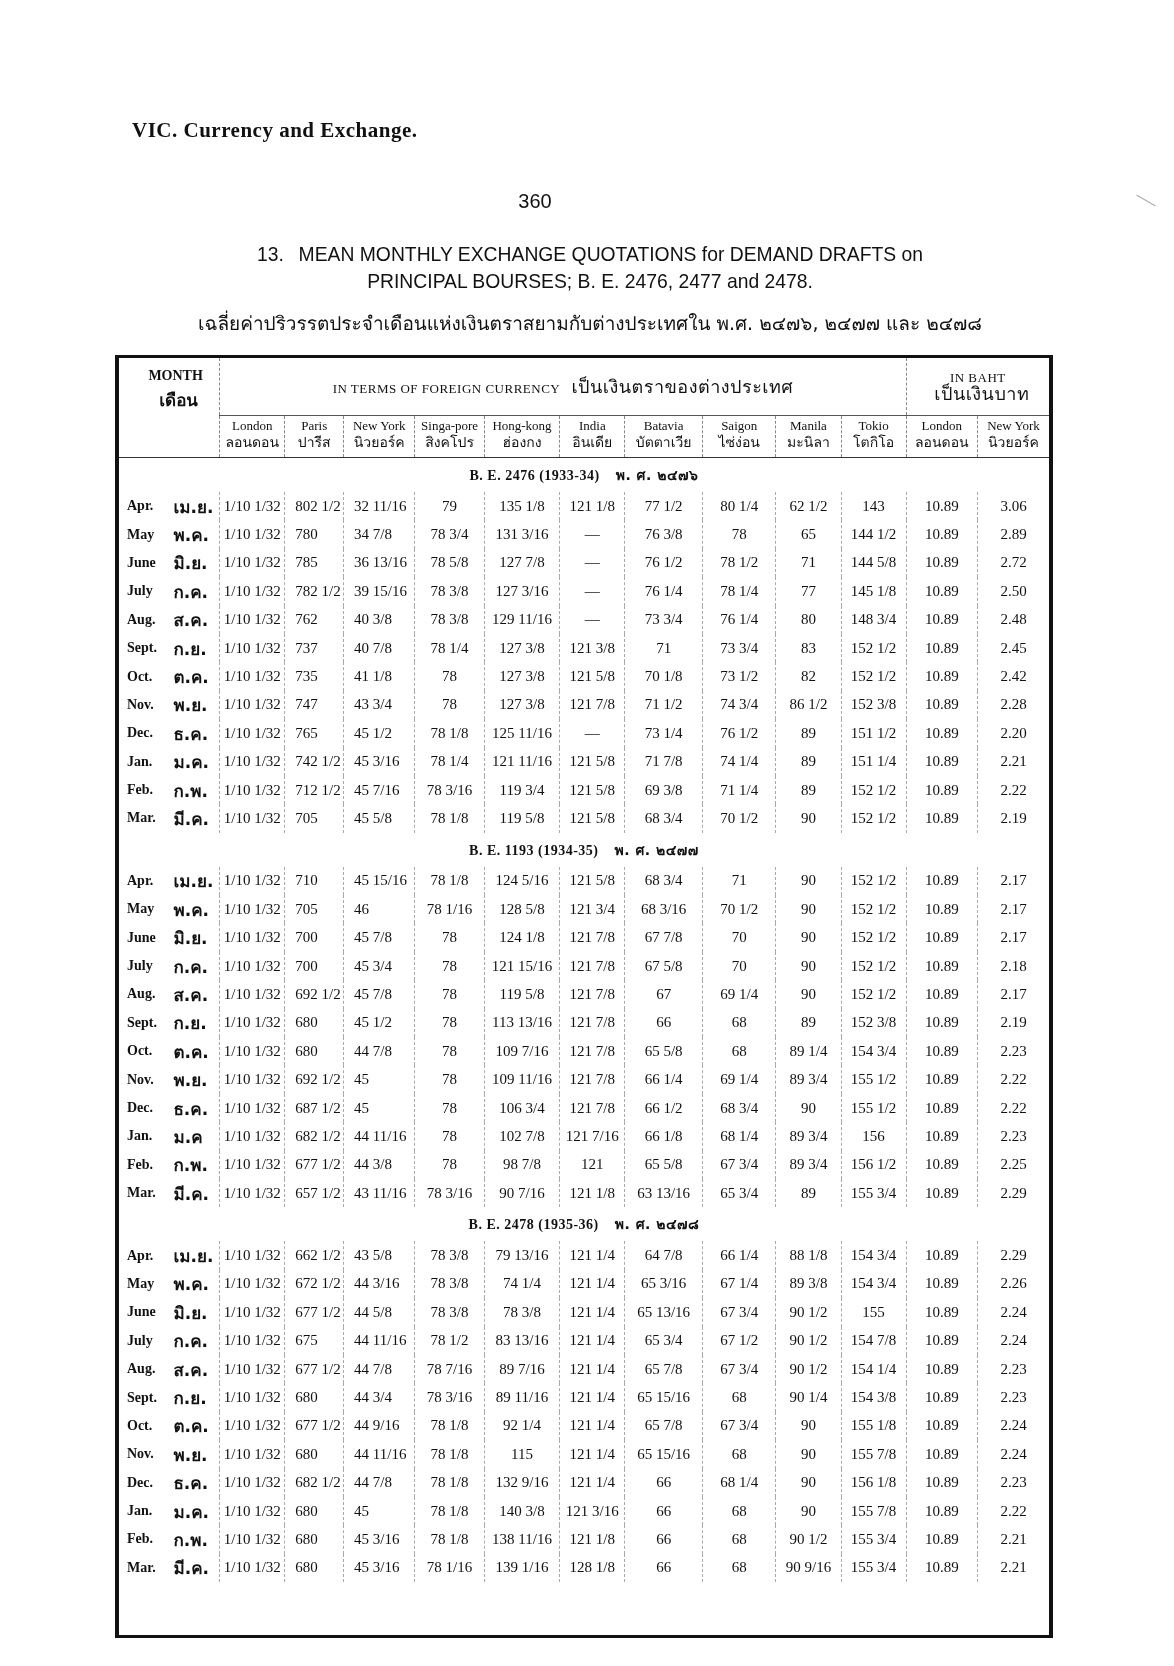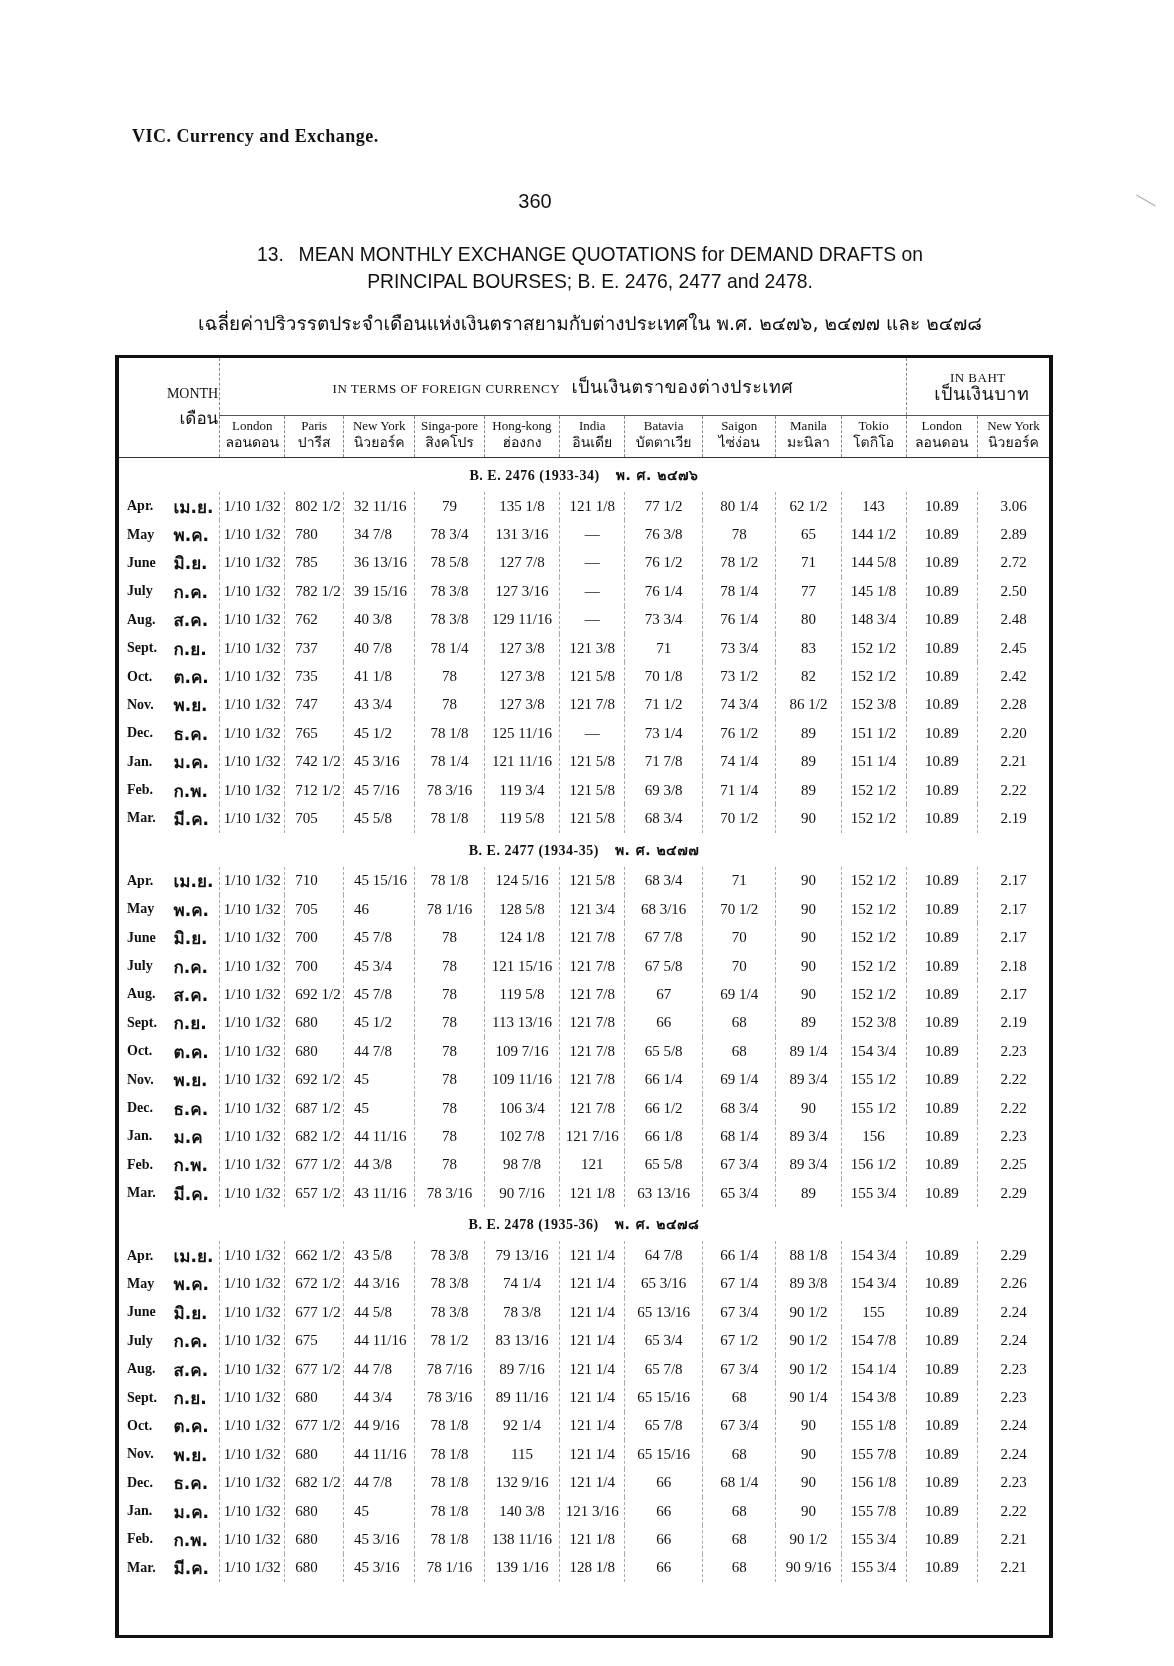--- a/index.html
+++ b/index.html
@@ -1,26 +1,26 @@
 <!DOCTYPE html>
 <html><head>
 <meta charset="utf-8">
 <style>
   html,body{margin:0;padding:0;background:#fff;}
   body{width:1174px;height:1666px;position:relative;overflow:hidden;font-family:"DejaVu Serif",serif;color:#111;}
-  .section-head{position:absolute;left:132px;top:118px;font-family:"Liberation Serif",serif;font-weight:bold;font-size:18px;letter-spacing:0.5px;margin-top:8px;}
+  .section-head{position:absolute;left:132px;top:118px;font-family:"Liberation Serif",serif;font-weight:bold;font-size:21px;letter-spacing:0.5px;}
   .page-num{position:absolute;left:0;width:1070px;top:190px;text-align:center;font-family:"Liberation Sans",sans-serif;font-size:20px;}
   .title{position:absolute;left:150px;width:880px;top:240px;text-align:center;font-family:"Liberation Sans",sans-serif;font-size:21px;line-height:27px;transform:scaleX(0.92);}
   .title .num{margin-right:16px;}
   .thai-title{position:absolute;left:155px;width:870px;top:308px;text-align:center;font-family:"DejaVu Sans",sans-serif;font-size:19px;white-space:nowrap;}
   .table-wrap{position:absolute;left:115px;top:355px;width:938px;height:1283px;border-left:4px solid #111;border-right:4px solid #111;border-top:3px solid #111;border-bottom:3px solid #111;box-sizing:border-box;}
   table{border-collapse:collapse;width:100%;table-layout:fixed;font-family:"Liberation Serif",serif;font-size:15px;}
   th{font-weight:normal;font-size:13px;line-height:15px;vertical-align:bottom;padding:2px 1px 6px;border-left:1px dashed #888;border-bottom:1.5px solid #333;}
   th .th-thai{display:block;font-family:"DejaVu Sans",sans-serif;font-size:14px;line-height:18px;}
-  th.month-head{border-left:none;vertical-align:top;padding-top:28px;font-size:14px;text-align:right;padding-left:14px;}
+  th.month-head{border-left:none;vertical-align:top;padding-top:10px;font-size:14px;text-align:center;padding-left:14px;font-weight:bold;}
   th.month-head .th-thai{font-size:17px;margin-top:8px;padding-left:6px;}
   th.group{vertical-align:middle;font-size:13px;letter-spacing:0.5px;padding:12px 0;border-bottom:1px solid #555;}
   th.group .th-thai{display:inline;font-size:18px;margin-left:8px;}
   th.group-baht .th-thai{display:block;}
   td{height:28.4px;padding:0 2px;white-space:nowrap;border-left:1px dashed #aaa;}
   td.m-en{border-left:none;font-weight:bold;font-size:14px;padding-left:8px;width:40px;}
   td.m-th{border-left:none;font-family:"DejaVu Sans",sans-serif;font-weight:bold;font-size:17px;}
   td.num{text-align:center;}
   td.num.left{text-align:left;padding-left:10px;}
   tr.year-row td{height:34px;text-align:center;font-weight:bold;font-size:14px;border-left:none;letter-spacing:0.5px;}
@@ -313,21 +313,21 @@
           <td class="num">119 5/8</td>
           <td class="num">121 5/8</td>
           <td class="num">68 3/4</td>
           <td class="num">70 1/2</td>
           <td class="num">90</td>
           <td class="num">152 1/2</td>
           <td class="num">10.89</td>
           <td class="num">2.19</td>
         </tr>
         <tr class="year-row">
-          <td colspan="14"><span>B. E. 2477 (1934-35)</span><span class="yr-thai">พ. ศ. ๒๔๗๗</span></td>
+          <td colspan="14"><span>B. E. 1193 (1934-35)</span><span class="yr-thai">พ. ศ. ๒๔๗๗</span></td>
         </tr>
         <tr>
           <td class="m-en">Apr.</td>
           <td class="m-th">เม.ย.</td>
           <td class="num">1/10 1/32</td>
           <td class="num left">710</td>
           <td class="num left">45 15/16</td>
           <td class="num">78 1/8</td>
           <td class="num">124 5/16</td>
           <td class="num">121 5/8</td>

